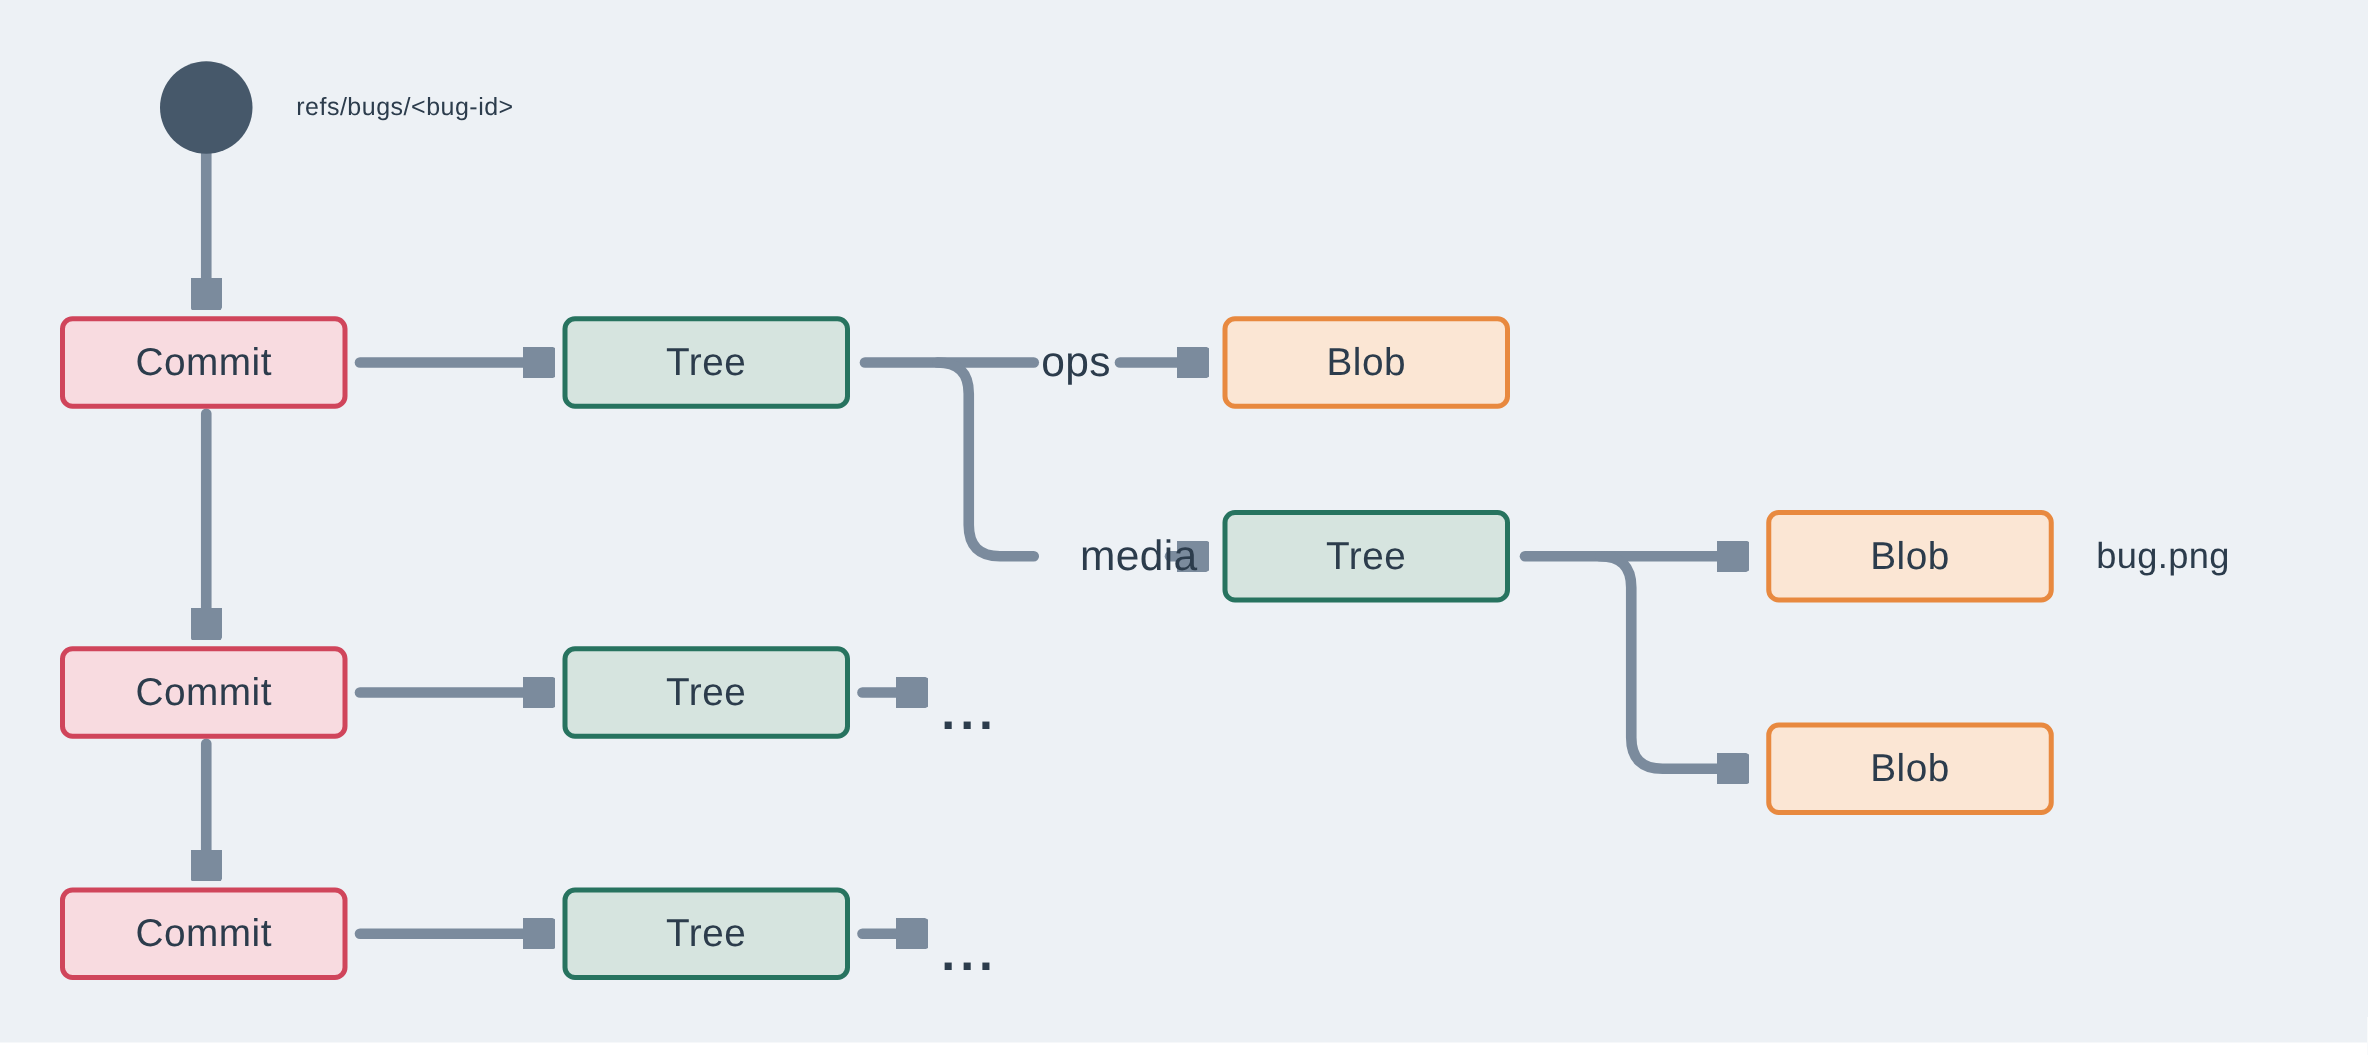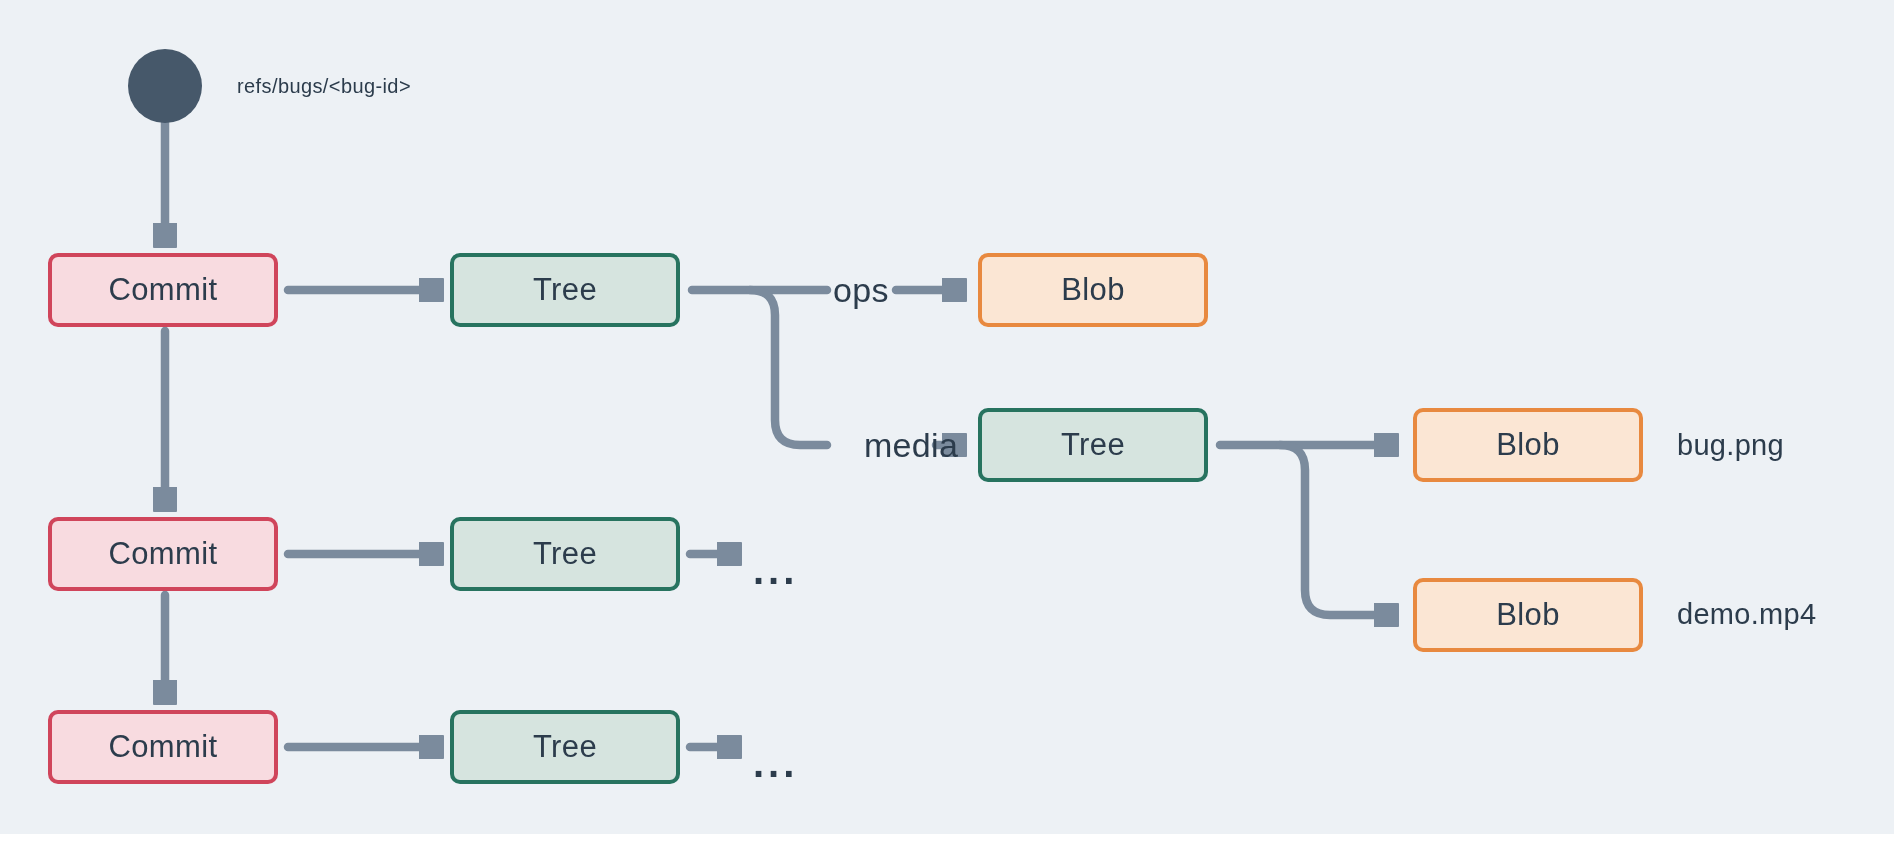--- a/index.html
+++ b/index.html
@@ -145,21 +145,20 @@
     <span>Tree</span>
   </div>
   <div class="node blob" style="left:1413px; top:408px;">
     <span>Blob</span>
   </div>
   <div class="label file-label" style="left:1677px; top:422px;">bug.png</div>
 
   <div class="node blob" style="left:1413px; top:578px;">
     <span>Blob</span>
   </div>
-  <div class="label file-label" style="left:1677px; top:591px;">demo.mp4</div>
 
   <div class="node commit" style="left:48px; top:517px;">
     <span>Commit</span>
   </div>
   <div class="node tree" style="left:450px; top:517px;">
     <span>Tree</span>
   </div>
   <div class="ellipsis" style="left:753px; top:540px;">...</div>
 
   <div class="node commit" style="left:48px; top:710px;">

